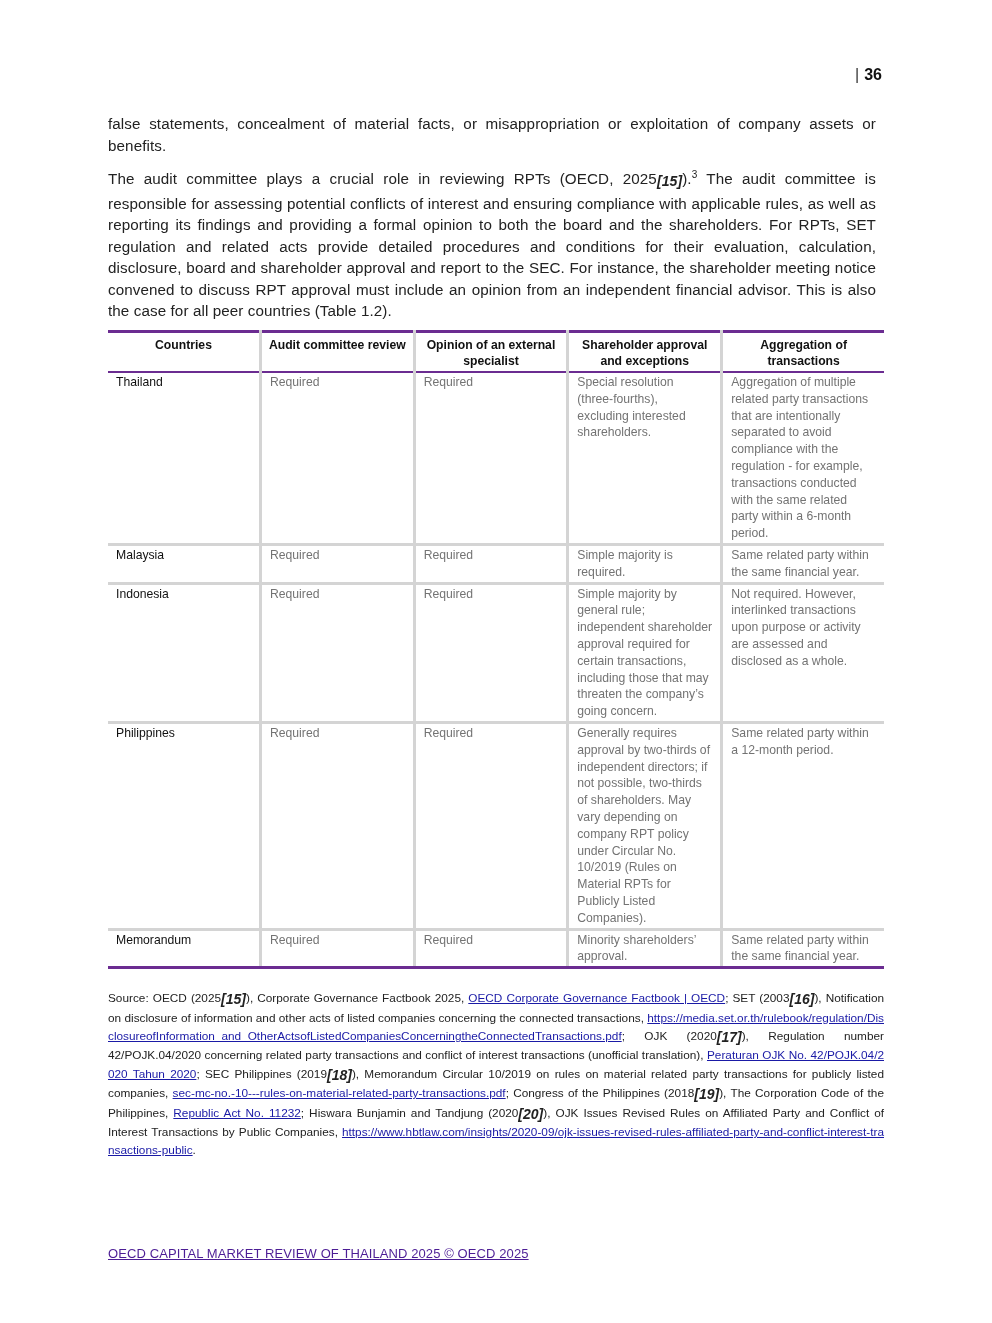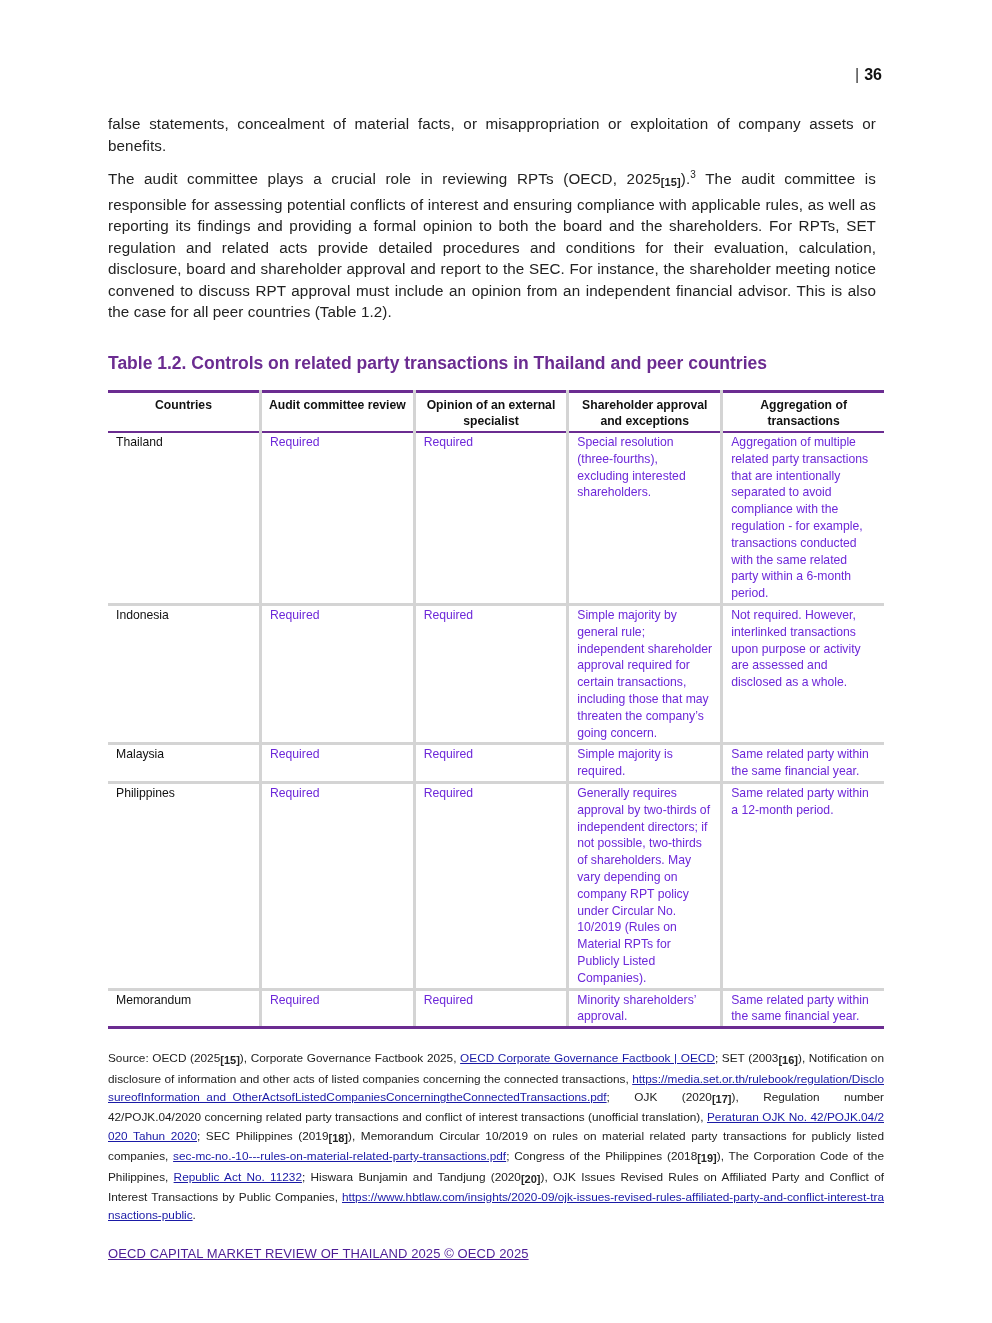--- a/index.html
+++ b/index.html
@@ -1,77 +1,76 @@
 <!DOCTYPE html>
 <html><head>
 <meta charset="utf-8">
 <style>
   html, body { margin: 0; padding: 0; background: #ffffff; }
   body { width: 992px; height: 1323px; position: relative; font-family: "Liberation Sans", sans-serif; color: #222; }
   .page-num { position: absolute; top: 66px; right: 110px; font-size: 16px; font-weight: bold; color: #111; }
   .page-num .bar { font-weight: normal; margin-right: 5px; color: #333; }
   .content { position: absolute; left: 108px; width: 776px; top: 113px; }
   p.body { margin: 0 8px 8px 0; font-size: 15.2px; line-height: 21.5px; text-align: justify; letter-spacing: 0.1px; }
-  sub.ref { font-size: 11px; vertical-align: -2px; font-weight: bold; }
+  sub.ref { font-size: 14px; vertical-align: -2px; font-weight: bold; font-style: italic; }
   sup.fn { font-size: 10px; vertical-align: 6px; }
   .table-title { margin: 30px 0 16px 0; font-size: 17.5px; font-weight: bold; color: #6b2c91; }
   table.rpt { width: 776px; border-collapse: collapse; font-size: 12.2px; line-height: 16.8px; }
   table.rpt th { font-weight: bold; text-align: center; vertical-align: top; padding: 4px 6px 1px 6px; color: #111; }
   table.rpt thead tr { border-top: 3px solid #6b2c91; border-bottom: 2px solid #6b2c91; }
-  table.rpt td { vertical-align: top; padding: 1px 8px 1px 8px; color: #6d28d9; border-bottom: 3px solid #d4d4d4; }
+  table.rpt td { vertical-align: top; padding: 1px 8px 1px 8px; color: #737373; border-bottom: 3px solid #d4d4d4; }
   table.rpt tbody tr:last-child td { border-bottom: 3px solid #6b2c91; }
   table.rpt th + th, table.rpt td + td { border-left: 3px solid #d4d4d4; }
   table.rpt td.country { font-weight: normal; color: #111; }
   .c1 { width: 140px; } .c2 { width: 140px; } .c3 { width: 140px; margin-left: 48px; } .c4 { width: 140px; } .c5 { width: 150px; }
   .source { margin-top: 20px; font-size: 11.8px; line-height: 18.4px; text-align: justify; color: #222; }
   .source a { color: #1a1aa6; text-decoration: underline; word-break: break-all; }
   .footer { position: absolute; left: 108px; top: 1246px; font-size: 13px; color: #4c1d95; letter-spacing: 0.1px; text-decoration: underline; }
 </style>
 </head>
 <body>
 
 <div class="page-num"><span class="bar">|</span><span>36</span></div>
 
 <div class="content">
   <p class="body">false statements, concealment of material facts, or misappropriation or exploitation of company assets or benefits.</p>
   <p class="body"><span>The audit committee plays a crucial role in reviewing RPTs (OECD, 2025</span><sub class="ref">[15]</sub><span>).</span><sup class="fn">3</sup><span> The audit committee is responsible for assessing potential conflicts of interest and ensuring compliance with applicable rules, as well as reporting its findings and providing a formal opinion to both the board and the shareholders. For RPTs, SET regulation and related acts provide detailed procedures and conditions for their evaluation, calculation, disclosure, board and shareholder approval and report to the SEC. For instance, the shareholder meeting notice convened to discuss RPT approval must include an opinion from an independent financial advisor. This is also the case for all peer countries (Table 1.2).</span></p>
 
-  <div class="table-title">Table  1.2. Controls on related party transactions in Thailand and peer countries</div>
 
   <table class="rpt">
     <thead>
       <tr>
         <th class="c1">Countries</th>
         <th class="c2">Audit committee review</th>
         <th class="c3">Opinion of an external specialist</th>
         <th class="c4">Shareholder approval and exceptions</th>
         <th class="c5">Aggregation of transactions</th>
       </tr>
     </thead>
     <tbody>
       <tr>
         <td class="country">Thailand</td>
         <td>Required</td>
         <td>Required</td>
         <td>Special resolution (three-fourths), excluding interested shareholders.</td>
         <td>Aggregation of multiple related party transactions that are intentionally separated to avoid compliance with the regulation - for example, transactions conducted with the same related party within a 6-month period.</td>
       </tr>
       <tr>
+        <td class="country">Malaysia</td>
+        <td>Required</td>
+        <td>Required</td>
+        <td>Simple majority is required.</td>
+        <td>Same related party within the same financial year.</td>
+      </tr>
+      <tr>
         <td class="country">Indonesia</td>
         <td>Required</td>
         <td>Required</td>
         <td>Simple majority by general rule; independent shareholder approval required for certain transactions, including those that may threaten the company’s going concern.</td>
         <td>Not required. However, interlinked transactions upon purpose or activity are assessed and disclosed as a whole.</td>
-      </tr>
-      <tr>
-        <td class="country">Malaysia</td>
-        <td>Required</td>
-        <td>Required</td>
-        <td>Simple majority is required.</td>
-        <td>Same related party within the same financial year.</td>
       </tr>
       <tr>
         <td class="country">Philippines</td>
         <td>Required</td>
         <td>Required</td>
         <td>Generally requires approval by two-thirds of independent directors; if not possible, two-thirds of shareholders. May vary depending on company RPT policy under Circular No. 10/2019 (Rules on Material RPTs for Publicly Listed Companies).</td>
         <td>Same related party within a 12-month period.</td>
       </tr>
       <tr>
         <td class="country">Memorandum</td>

